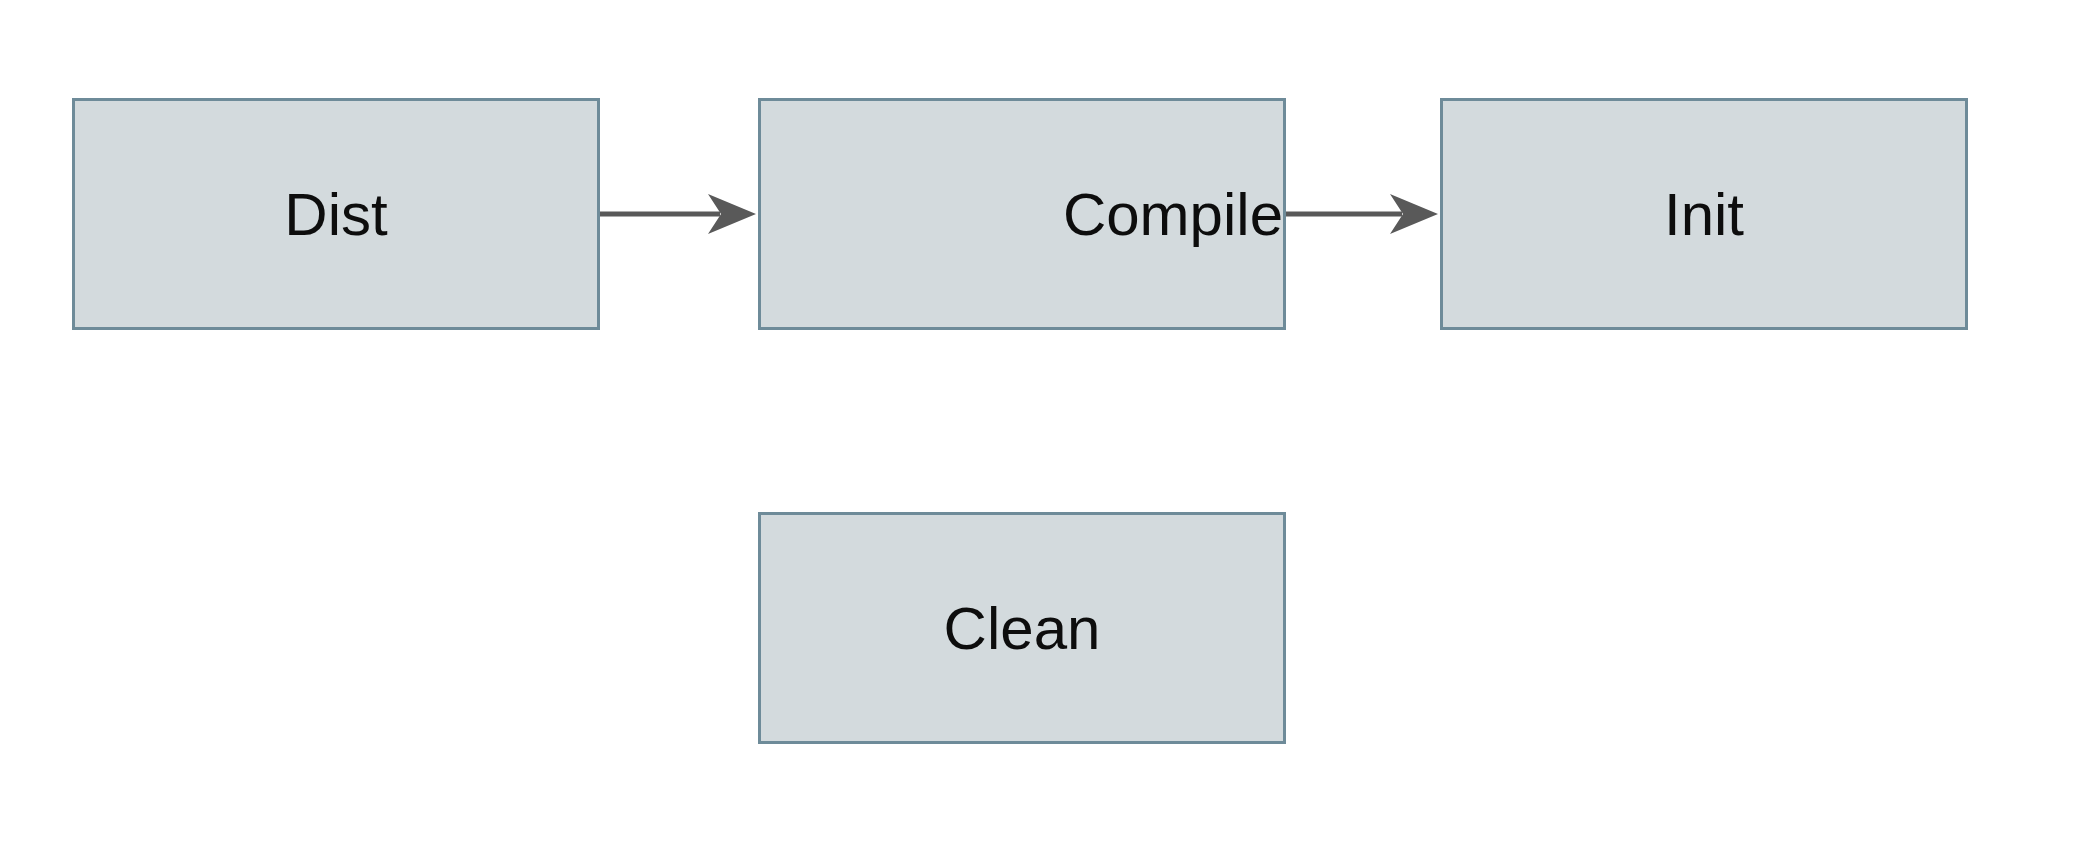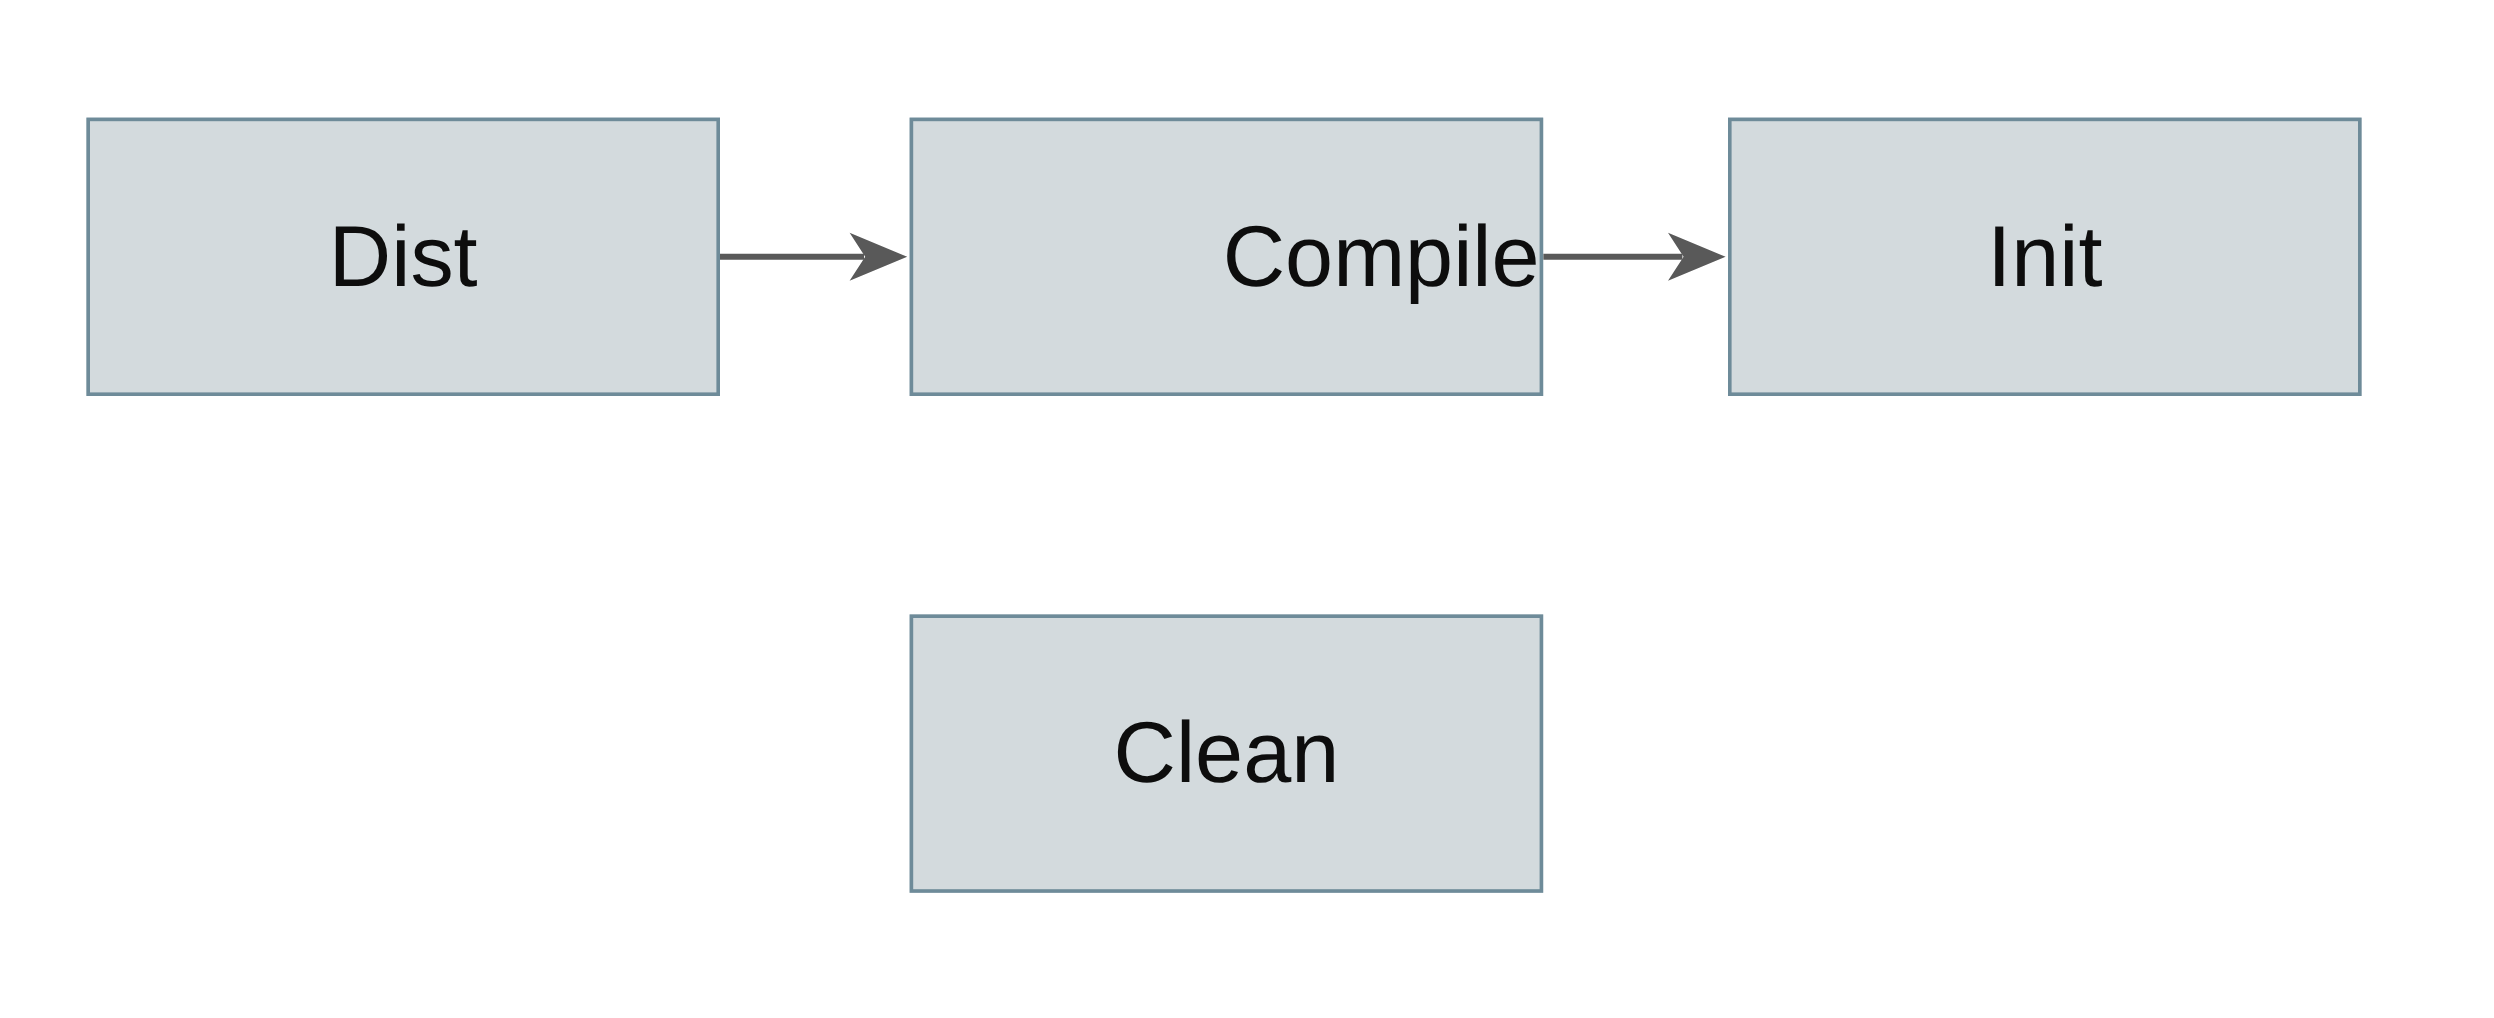--- a/index.html
+++ b/index.html
@@ -20,21 +20,21 @@
     width: 528px;
     height: 232px;
     background: #d3dadd;
     border: 3px solid #6e8b99;
     box-sizing: border-box;
     display: flex;
     align-items: center;
     justify-content: center;
   }
   .node-label {
-    font-size: 72px;
+    font-size: 60px;
     font-weight: 400;
     color: #0d0d0d;
     letter-spacing: 0px;
     white-space: nowrap;
   }
   .node-dist    { left: 72px;   top: 98px; }
   .node-compile { left: 758px;  top: 98px; justify-content: flex-end; }
   .node-init    { left: 1440px; top: 98px; }
   .node-clean   { left: 758px;  top: 512px; }
   .edge {

